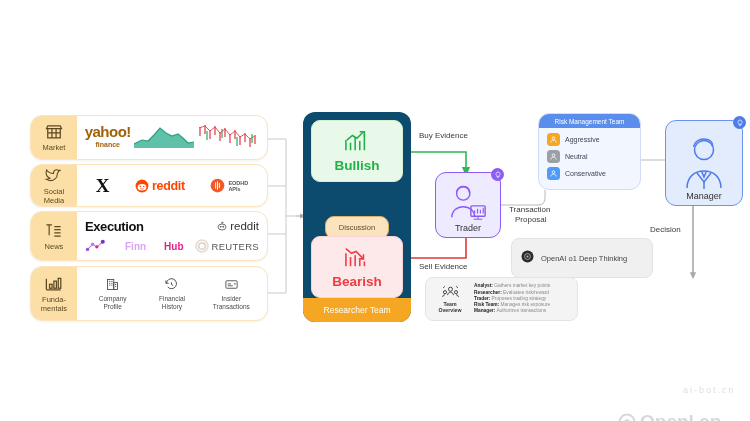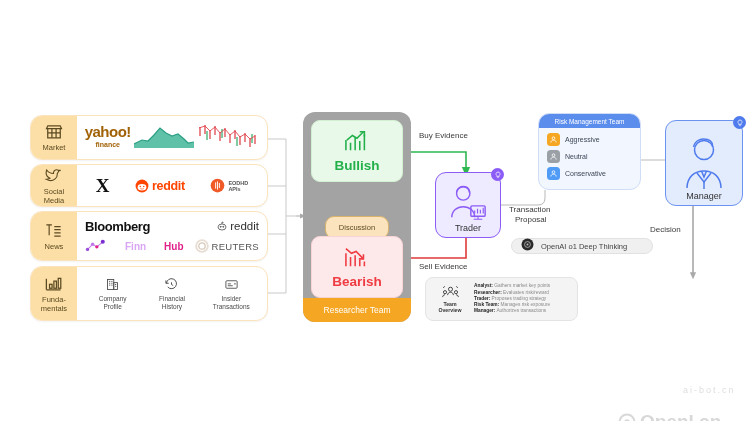--- a/index.html
+++ b/index.html
@@ -30,21 +30,21 @@
   .finnhub .t1{font-size:10px;font-weight:bold;color:#d9a6f5;}
   .finnhub .t2{font-size:10px;font-weight:bold;color:#e0218a;}
   .reddit2{display:flex;align-items:center;gap:2px;}
   .reddit2 .t{font-size:11.5px;color:#333;}
   .reuters{display:flex;align-items:center;gap:3px;}
   .reuters .t{font-size:9.5px;color:#555;letter-spacing:.3px;}
   .fund-item{display:flex;flex-direction:column;align-items:center;gap:3px;width:56px;}
   .fund-item .t{font-size:6.5px;line-height:7.5px;text-align:center;color:#4a4a4a;}
 
   
-  .researcher{border-radius:12px;background:#a3a3a3;overflow:hidden;}
+  .researcher{border-radius:12px;background:#0c4a6e;overflow:hidden;}
   .rs-foot{position:absolute;left:0;bottom:0;width:100%;height:24px;background:#f5a623;
            display:flex;align-items:center;justify-content:center;}
   .rs-foot span{font-size:8.5px;color:#fff;}
   .card{border-radius:9px;display:flex;flex-direction:column;align-items:center;
         justify-content:center;gap:1px;}
   .card.bull{background:#e9f9e9;border:1px solid #d3f0d3;}
   .card.bear{background:#fde9ea;border:1px solid #f8d3d6;}
   .card .nm{font-size:13.5px;font-weight:bold;}
   .bull .nm{color:#22b04b;}
   .bear .nm{color:#ef3b42;}
@@ -224,21 +224,21 @@
       <span class="ico">
         <svg viewBox="0 0 24 24" width="19" height="19" fill="none" stroke="#5c4a22" stroke-width="1.5">
           <path d="M3 5h7M6.5 5v13"></path>
             <path d="M13 7h8M13 11h8M13 15h8M13 19h8"></path>
         </svg>
       </span>
       <span class="lbl">News</span>
     </div>
     <div class="src-body" style="display:block;padding:4px 8px;">
       <div style="display:flex;align-items:center;justify-content:space-between;height:20px;">
-        <div class="bloom">Bloomberg</div>
+        <div class="bloom">Execution</div>
         <div class="reddit2">
           <svg width="12" height="12" viewBox="0 0 24 24" fill="none" stroke="#444" stroke-width="1.5">
             <ellipse cx="12" cy="14" rx="8" ry="6"></ellipse>
               <path d="M12 8V4l3 1"></path>
             <circle cx="9.5" cy="13.5" r="1" fill="#444"></circle>
               <circle cx="14.5" cy="13.5" r="1" fill="#444"></circle>
           </svg>
           <span class="t">reddit</span>
         </div>
       </div>
@@ -408,21 +408,21 @@
     <span class="nm">Manager</span>
     <span class="badge b" style="right:-4px;top:-5px;">
       <svg width="8" height="8" viewBox="0 0 24 24" fill="none" stroke="#fff" stroke-width="2.2">
         <path d="M12 3a6 6 0 0 0-3.5 10.8V17h7v-3.2A6 6 0 0 0 12 3z"></path>
           <path d="M10 20h4"></path>
       </svg>
     </span>
   </div>
 
 
-  <div class="abs pill" style="left:511px;top:238px;width:142px;height:16px;">
+  <div class="abs pill" style="left:511px;top:238px;width:142px;height:40px;">
     <span>
       <svg width="13" height="13" viewBox="0 0 24 24">
           <circle cx="12" cy="12" r="11" fill="#2b2b2b"></circle>
         <circle cx="12" cy="12" r="5.4" fill="none" stroke="#bdbdbd" stroke-width="1.5"></circle>
         <circle cx="12" cy="12" r="1.9" fill="#bdbdbd"></circle>
         </svg>
     </span>
     <span class="t">OpenAI o1 Deep Thinking</span>
   </div>
 

